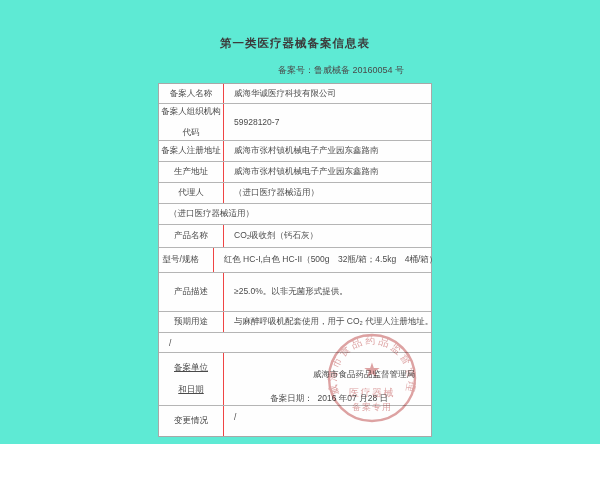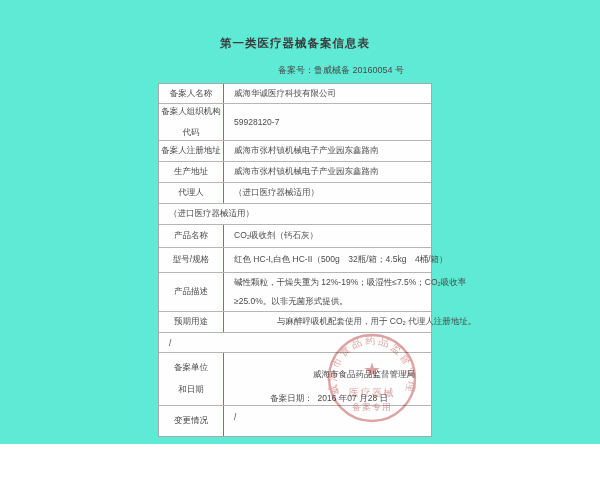--- a/index.html
+++ b/index.html
@@ -53,22 +53,22 @@
     font-size: 8.5px; color: #4b4b4b;
     position: relative;
   }
   .line { white-space: pre; }
   .gap5 { gap: 9px; font-family: Liberation Mono, monospace; }
   .gap7 { gap: 7px; }
   .gap10 { gap: 10px; }
   
   .r1 { height: 20px; } .r2 { height: 37px; } .r3 { height: 21px; }
   .r4 { height: 21px; } .r5 { height: 21px; } .r6 { height: 21px; }
-  .r7 { height: 23px; } .r8 { height: 25px; } .r9 { height: 39px; }
-  .r10 { height: 21px; gap: 43px; } .r11 { height: 20px; } .r12 { height: 53px; }
+  .r7 { height: 23px; } .r8 { height: 25px; justify-content: center; } .r9 { height: 39px; }
+  .r10 { height: 21px; } .r11 { height: 20px; } .r12 { height: 53px; text-decoration: underline; }
   .r13 { height: 30px; }
   .filing-unit {
     position: absolute; right: 16px; top: 16px;
     font-size: 8.5px; color: #4b4b4b; white-space: pre;
   }
   .filing-date {
     position: absolute; right: 43px; top: 40px;
     font-size: 8.5px; color: #4b4b4b; white-space: pre;
   }
   .seal {
@@ -158,21 +158,20 @@
       <div class="cell-value">
           <span class="line">红色 HC-I,白色 HC-II（500g　32瓶/箱；4.5kg　4桶/箱）</span>
         </div>
     </div>
 
     <div class="row r9">
       <div class="cell-label">
           <span class="line">产品描述</span>
         </div>
       <div class="cell-value gap7">
-        <span class="line">碱性颗粒，干燥失重为 12%-19%；吸湿性≤7.5%；CO₂吸收率</span>
         <span class="line">≥25.0%。以非无菌形式提供。</span>
       </div>
     </div>
 
     <div class="row r10">
       <div class="cell-label">
           <span class="line">预期用途</span>
         </div>
       <div class="cell-value">
           <span class="line">与麻醉呼吸机配套使用，用于 CO₂ 代理人注册地址。</span>

